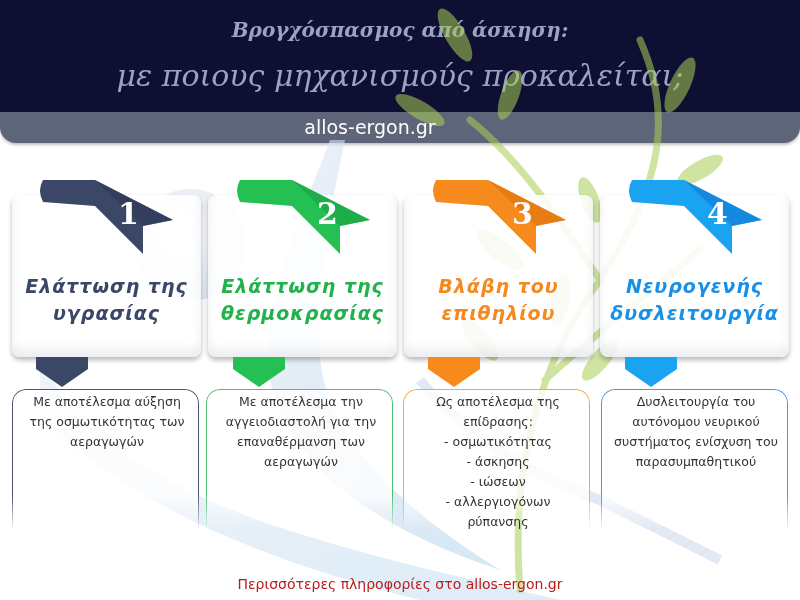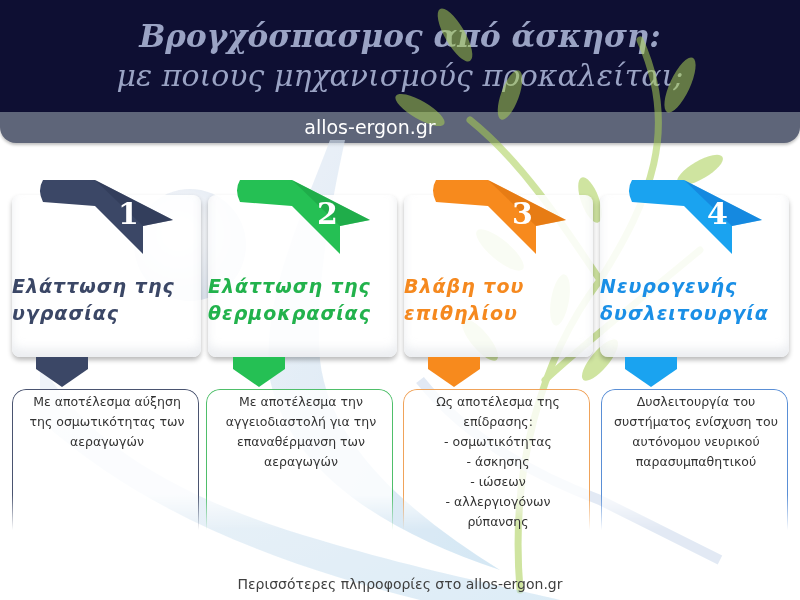--- a/index.html
+++ b/index.html
@@ -9,41 +9,41 @@
   }
   .header {
     position:absolute; left:0; top:0; width:800px; height:112px;
     background:#0e0f33; z-index:1;
   }
   .title1, .title2 {
     position:absolute; left:0; width:800px; text-align:center;
     font-family:"DejaVu Serif", "Liberation Serif", serif; font-style:italic;
     color:#9aa3c4; z-index:3;
   }
-  .title1 { top:18px; font-size:31px; font-weight:bold; }
+  .title1 { top:18px; font-size:20px; font-weight:bold; }
   .title2 { top:58px; font-size:30px; font-weight:normal; }
   .band {
     position:absolute; left:0; top:112px; width:800px; height:31px;
     background:#5e6579; border-radius:0 0 16px 16px; z-index:2;
     box-shadow:0 2px 3px rgba(0,0,0,0.25);
   }
   .band-text {
     position:absolute; left:0; top:116px; width:740px; text-align:center;
     color:#ffffff; font-size:19px; z-index:4; font-family:"DejaVu Sans", sans-serif;
   }
   
   .deco { position:absolute; z-index:2; pointer-events:none; }
   .card {
     position:absolute; top:195px; width:189px; height:162px;
     background:rgba(255,255,255,0.88); border-radius:8px;
     box-shadow:0 3px 5px rgba(0,0,0,0.28), inset 0 -8px 10px rgba(200,205,215,0.35);
     z-index:5;
   }
   .card-title {
-    position:absolute; left:0; top:78px; width:100%; 
+    position:absolute; left:0; top:78px; width:100%; text-align:center;
     font-family:"DejaVu Sans", sans-serif; font-weight:bold; font-style:italic;
     font-size:19px; line-height:27px; letter-spacing:1px;
   }
   .ribbon { position:absolute; z-index:6; }
   .ribbon-num {
     position:absolute; z-index:7; color:#ffffff; font-weight:bold;
     font-family:"DejaVu Serif", "Liberation Serif", serif; font-size:30px;
   }
   .arrow { position:absolute; top:357px; z-index:6; }
   .desc {
@@ -53,21 +53,21 @@
     -webkit-mask-image:linear-gradient(to bottom, #000 75%, transparent 100%);
     mask-image:linear-gradient(to bottom, #000 75%, transparent 100%);
   }
   .desc-text {
     position:absolute; top:392px; width:190px; text-align:center; z-index:7;
     font-family:"DejaVu Sans", sans-serif; font-size:12.5px; line-height:20px; color:#333;
   }
   .desc-text div { white-space:nowrap; }
   .footer {
     position:absolute; left:0; top:576px; width:800px; text-align:center; z-index:7;
-    font-family:"DejaVu Sans", sans-serif; font-size:14px; color:#404040;
+    font-family:"DejaVu Sans", sans-serif; font-size:14px; color:#b91c1c;
   }
 </style>
 </head>
 <body>
 
 <div class="header"></div>
 <div class="title1">Βρογχόσπασμος από άσκηση:</div>
 <div class="title2">με ποιους μηχανισμούς προκαλείται;</div>
 <div class="band"></div>
 <div class="band-text">allos-ergon.gr</div>
@@ -192,18 +192,18 @@
   <div>- οσμωτικότητας</div>
   <div>- άσκησης</div>
   <div>- ιώσεων</div>
   <div>- αλλεργιογόνων</div>
   <div>ρύπανσης</div>
 </div>
 
 <div class="desc" style="left:601px;border-color:#5a8fd6;"></div>
 <div class="desc-text" style="left:601px;">
   <div>Δυσλειτουργία του</div>
+  <div>αυτόνομου νευρικού</div>
   <div>συστήματος ενίσχυση του</div>
-  <div>αυτόνομου νευρικού</div>
   <div>παρασυμπαθητικού</div>
 </div>
 
 <div class="footer">Περισσότερες πληροφορίες στο allos-ergon.gr</div>
 
 </body></html>

